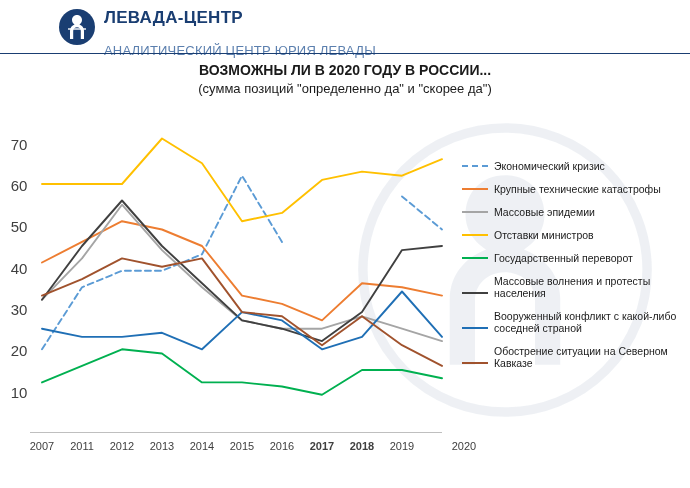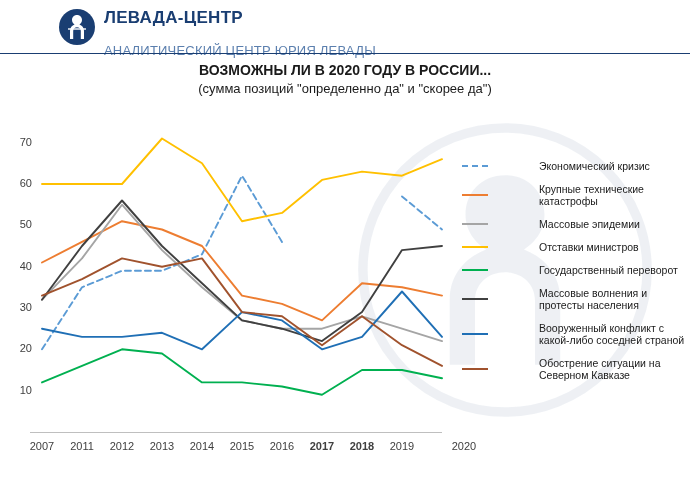--- a/index.html
+++ b/index.html
@@ -94,23 +94,23 @@
   
   .plot {
     position: absolute;
     left: 0;
     top: 104px;
     width: 690px;
     height: 370px;
   }
   .ylabel {
     position: absolute;
-    font-size: 11px;
+    font-size: 15px;
     color: #404040;
-    text-align: right;
+    text-align: center;
     width: 26px;
   }
   .xlabel {
     position: absolute;
     font-size: 11px;
     color: #404040;
     text-align: center;
     width: 40px;
     top: 336px;
   }
@@ -124,23 +124,22 @@
   }
   
   .legend {
     position: absolute;
     left: 462px;
     top: 160px;
     width: 226px;
   }
   .legend-item {
     display: flex;
-    align-items: center;
+    align-items: flex-end;
     margin-bottom: 11px;
-    gap: 45px;
   }
   .legend-swatch {
     width: 26px;
     height: 12px;
     flex: 0 0 26px;
     position: relative;
     margin-right: 6px;
   }
   .legend-swatch i {
     position: absolute;

